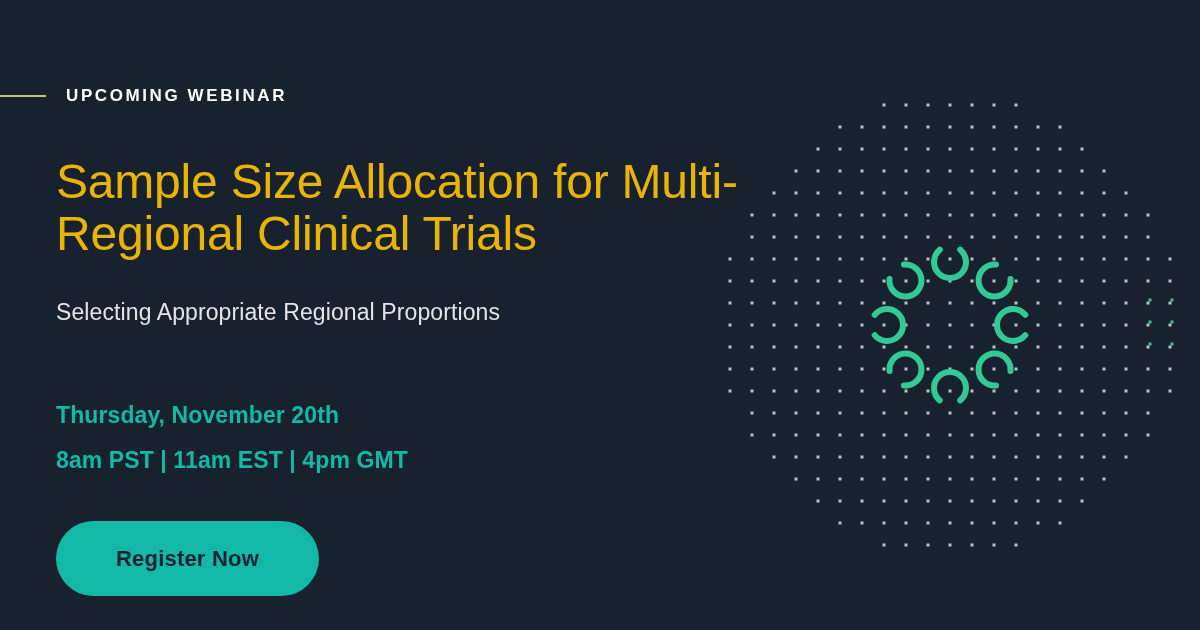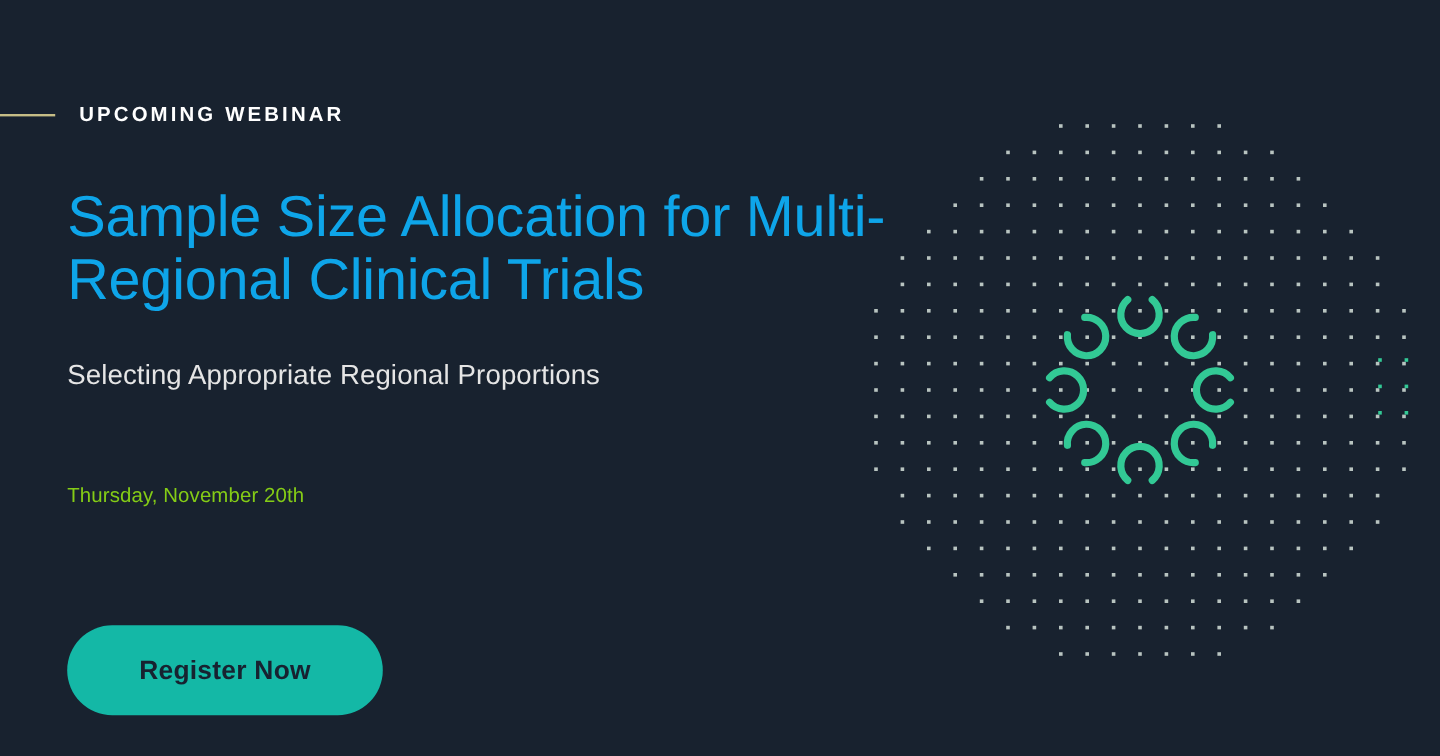--- a/index.html
+++ b/index.html
@@ -67,21 +67,21 @@
     text-transform: uppercase;
     white-space: nowrap;
   }
 
   .headline {
     position: absolute;
     left: 0;
     top: 140px;
     width: 700px;
     margin: 0;
-    color: #0ea5e9;
+    color: #eab308;
     font-size: 48px;
     font-weight: 300;
     line-height: 1.09;
     letter-spacing: -0.2px;
   }
 
   .subtitle {
     position: absolute;
     left: 0;
     top: 283px;
@@ -92,23 +92,23 @@
     letter-spacing: 0.1px;
     white-space: nowrap;
   }
 
   .date-block {
     position: absolute;
     left: 0;
     top: 388px;
   }
   .date-line {
-    color: #84cc16;
-    font-size: 17px;
-    font-weight: 400;
+    color: #14b8a6;
+    font-size: 23px;
+    font-weight: 700;
     letter-spacing: 0.1px;
     line-height: 1;
     white-space: nowrap;
   }
   .date-line + .date-line {
     margin-top: 22px;
   }
 
   .cta {
     position: absolute;
@@ -513,18 +513,19 @@
       <span class="eyebrow-rule"></span>
       <span class="eyebrow-text">UPCOMING WEBINAR</span>
     </div>
 
     <h1 class="headline">Sample Size Allocation for Multi-Regional Clinical Trials</h1>
 
     <p class="subtitle">Selecting Appropriate Regional Proportions</p>
 
     <div class="date-block">
       <div class="date-line">Thursday, November 20th</div>
+      <div class="date-line">8am PST | 11am EST | 4pm GMT</div>
     </div>
 
     <button class="cta">Register Now</button>
 
   </div>
 </div>
 
 </body></html>

